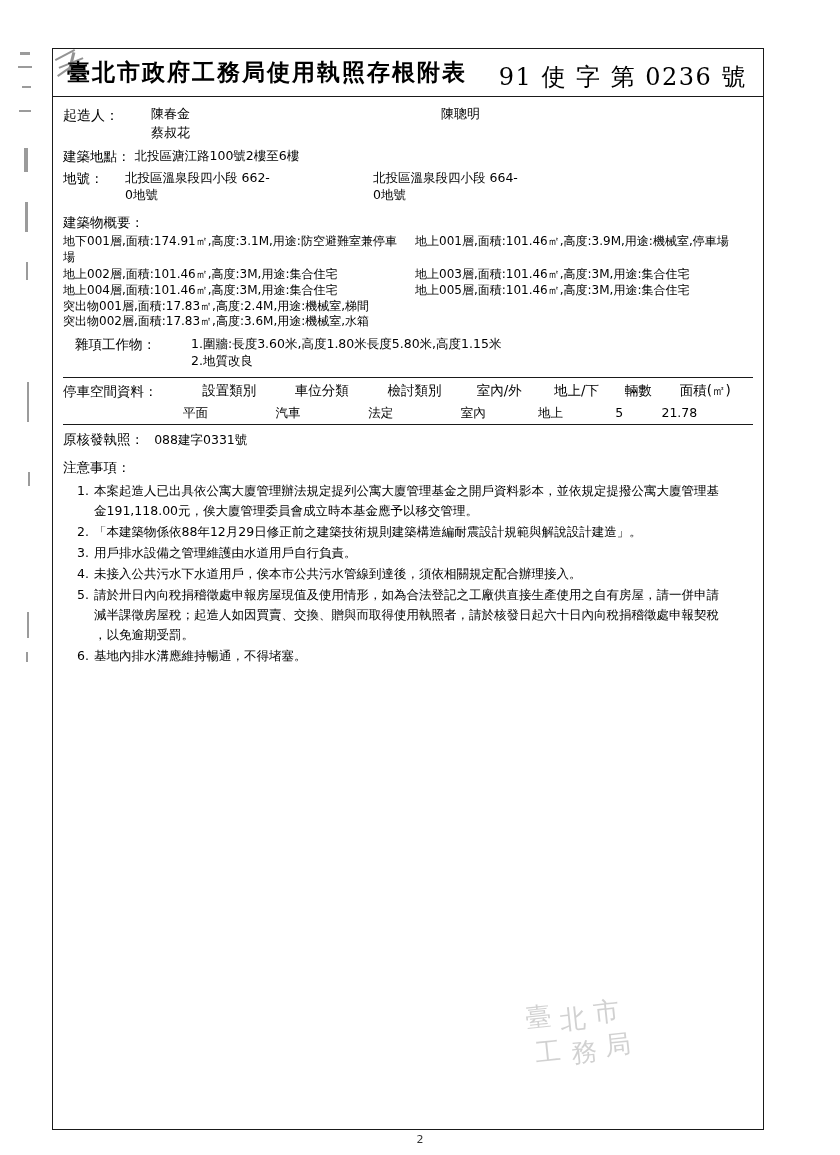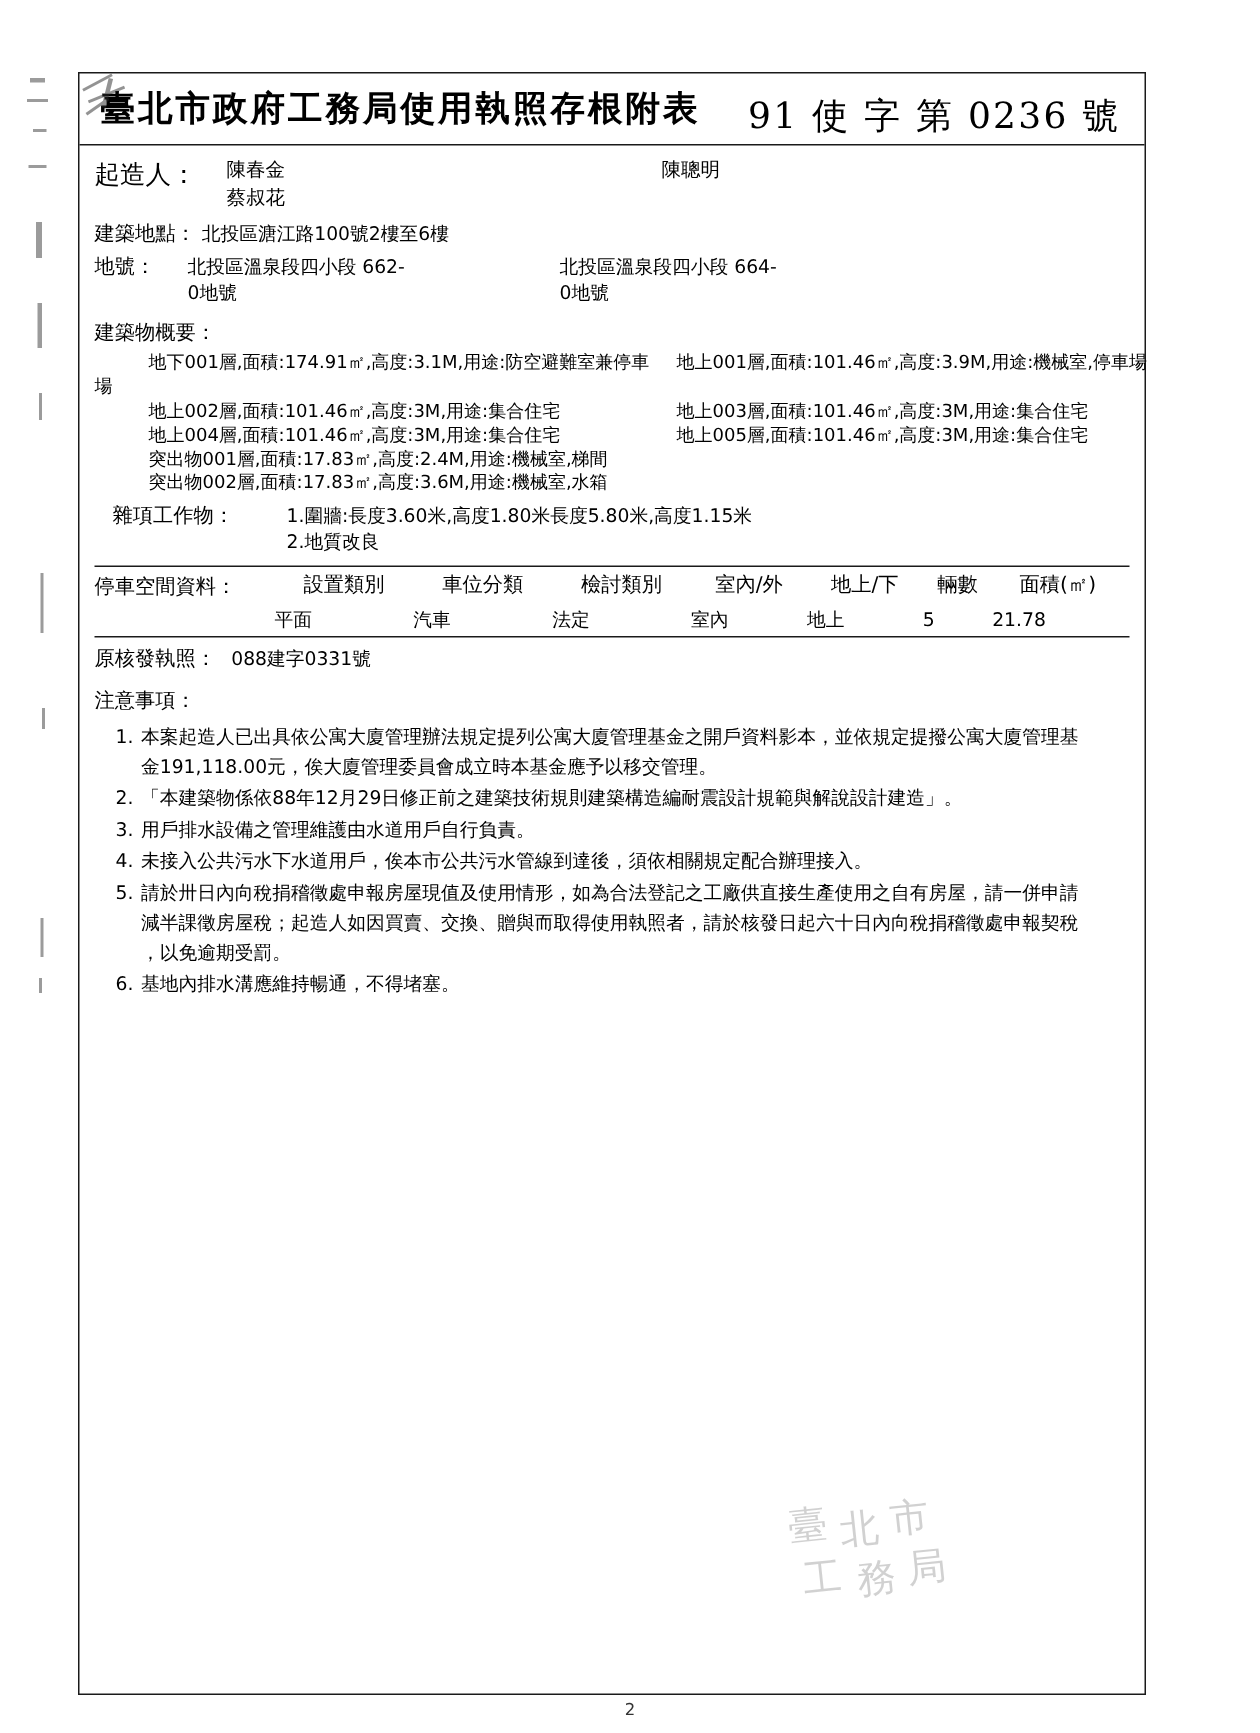--- a/index.html
+++ b/index.html
@@ -83,21 +83,21 @@
     white-space: nowrap;
   }
 
   .owner-block {
     position: relative;
     height: 40px;
     margin-bottom: 2px;
   }
   .owner-lbl {
     position: absolute; left: 0; top: 0;
-    font-size: 17px;
+    font-size: 14px;
   }
   .owner-a { position: absolute; left: 88px; top: 0; font-size: 13px; }
   .owner-b { position: absolute; left: 88px; top: 19px; font-size: 13px; }
   .owner-c { position: absolute; left: 378px; top: 0; font-size: 13px; }
 
   .site-row { margin-top: 2px; }
   .site-lbl { font-size: 13.5px; }
   .site-val { font-size: 12.5px; margin-left: 4px; }
 
   .lot-block {
@@ -118,21 +118,20 @@
   }
 
   .floors {
     position: relative;
     font-size: 12px;
     line-height: 1.3;
   }
   .floor-line {
     display: flex;
     white-space: nowrap;
-    margin-left: 36px;
   }
   .fl-left { width: 352px; flex: 0 0 352px; }
   .fl-right { flex: 1 1 auto; }
   .floor-cont {
     margin-bottom: 2px;
   }
 
   .misc-block {
     position: relative;
     margin-top: 5px;

